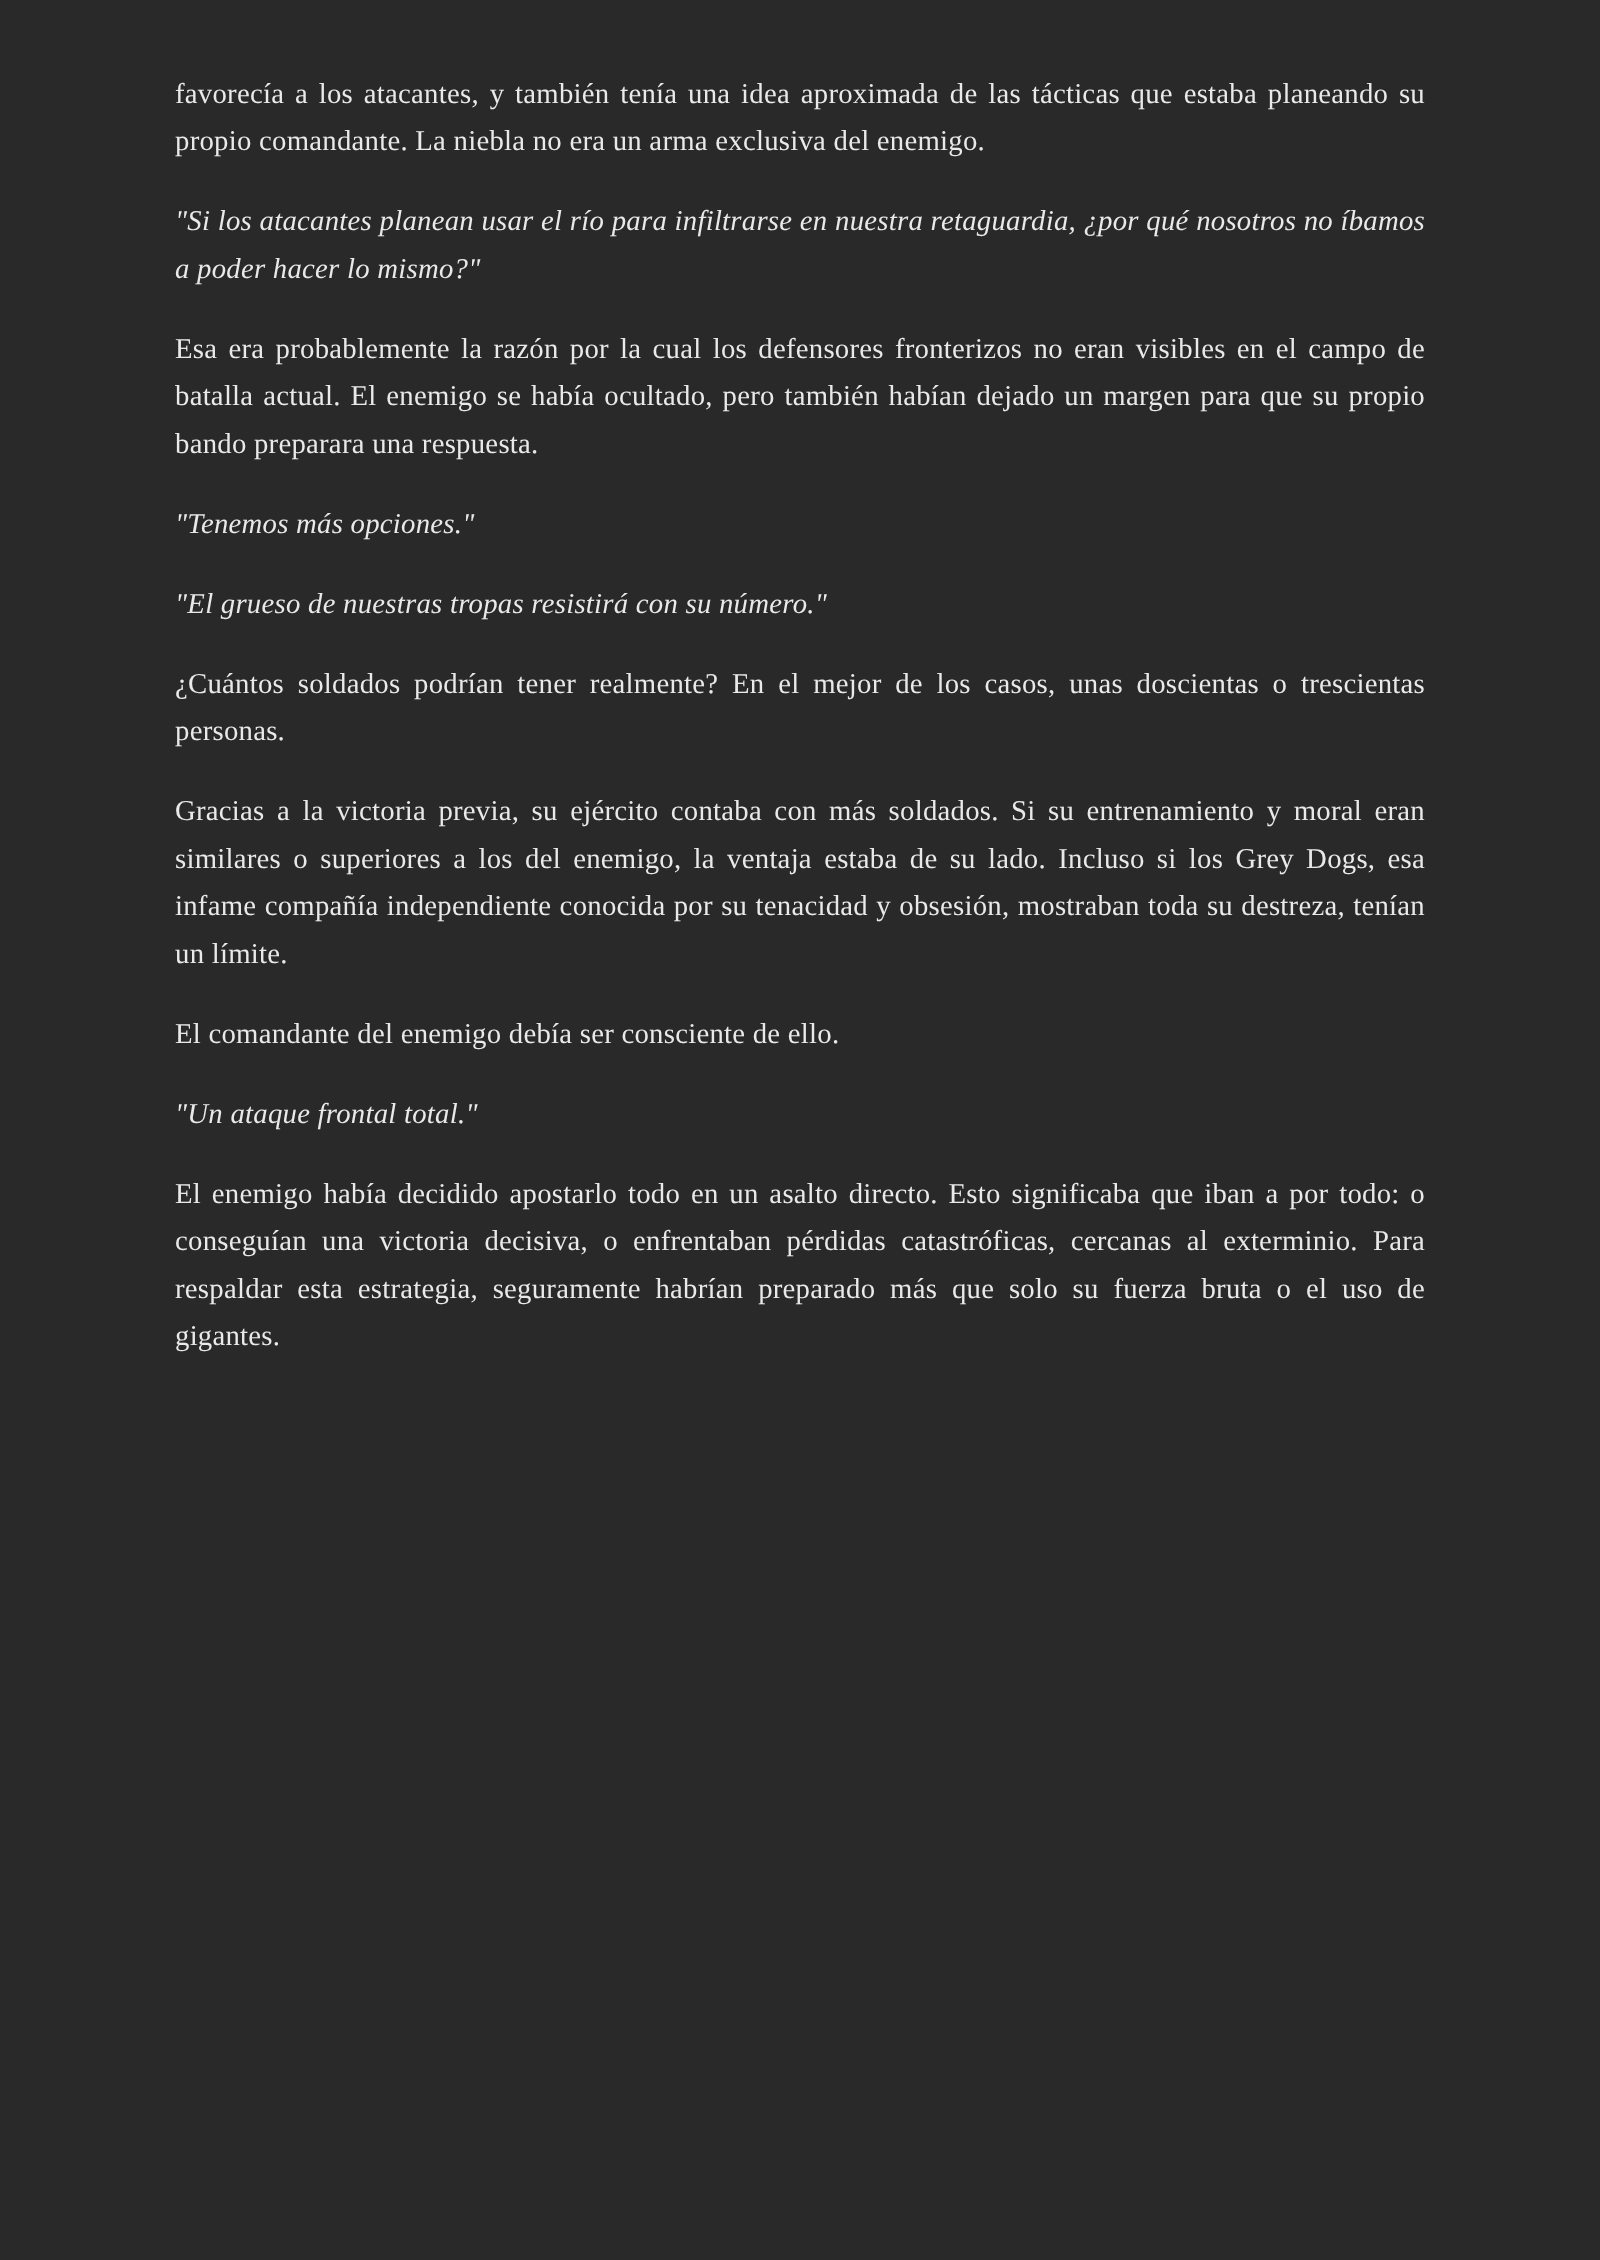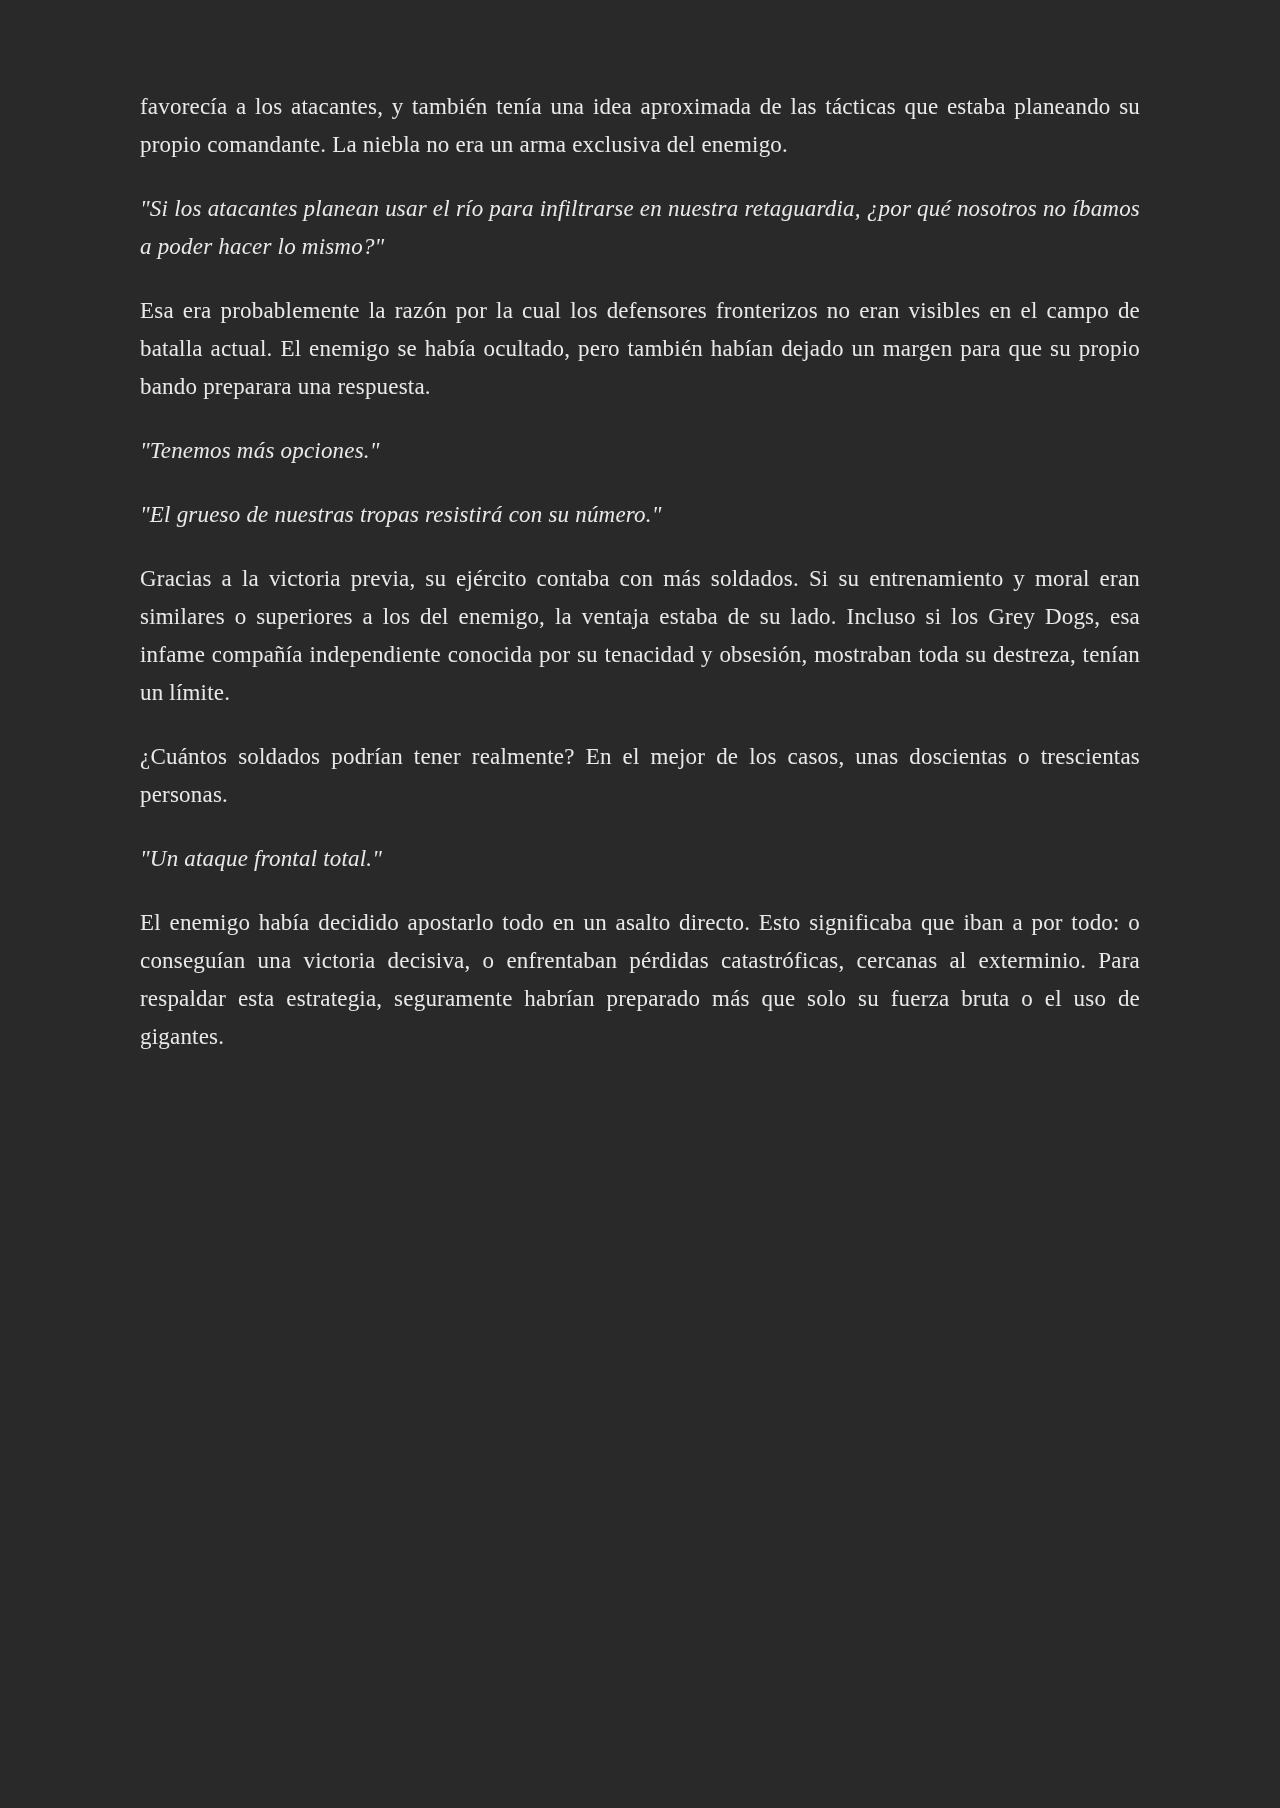--- a/index.html
+++ b/index.html
@@ -9,21 +9,21 @@
   body {
     width: 1280px;
     height: 1808px;
     background: #292929;
     overflow: hidden;
     font-family: "Liberation Serif", "DejaVu Serif", serif;
   }
   .reader-page {
     width: 1000px;
     margin: 0 auto;
-    padding-top: 88px;
+    padding-top: 56px;
     color: #e9e9e9;
   }
   .reader-page p {
     font-size: 23px;
     line-height: 38px;
     margin: 0 0 26px 0;
     text-align: justify;
     letter-spacing: 0.2px;
   }
   .reader-page p.quote {
@@ -32,17 +32,18 @@
 </style>
 </head>
 <body>
 
 <div class="reader-page">
   <p>favorecía a los atacantes, y también tenía una idea aproximada de las tácticas que estaba planeando su propio comandante. La niebla no era un arma exclusiva del enemigo.</p>
   <p class="quote">"Si los atacantes planean usar el río para infiltrarse en nuestra retaguardia, ¿por qué nosotros no íbamos a poder hacer lo mismo?"</p>
   <p>Esa era probablemente la razón por la cual los defensores fronterizos no eran visibles en el campo de batalla actual. El enemigo se había ocultado, pero también habían dejado un margen para que su propio bando preparara una respuesta.</p>
   <p class="quote">"Tenemos más opciones."</p>
   <p class="quote">"El grueso de nuestras tropas resistirá con su número."</p>
+  <p>¿Cuántos soldados podrían tener realmente? En el mejor de los casos, unas doscientas o trescientas personas.</p>
   <p>Gracias a la victoria previa, su ejército contaba con más soldados. Si su entrenamiento y moral eran similares o superiores a los del enemigo, la ventaja estaba de su lado. Incluso si los Grey Dogs, esa infame compañía independiente conocida por su tenacidad y obsesión, mostraban toda su destreza, tenían un límite.</p>
-  <p>¿Cuántos soldados podrían tener realmente? En el mejor de los casos, unas doscientas o trescientas personas.</p>
+  <p>El comandante del enemigo debía ser consciente de ello.</p>
   <p class="quote">"Un ataque frontal total."</p>
   <p>El enemigo había decidido apostarlo todo en un asalto directo. Esto significaba que iban a por todo: o conseguían una victoria decisiva, o enfrentaban pérdidas catastróficas, cercanas al exterminio. Para respaldar esta estrategia, seguramente habrían preparado más que solo su fuerza bruta o el uso de gigantes.</p>
 </div>
 
 </body></html>

